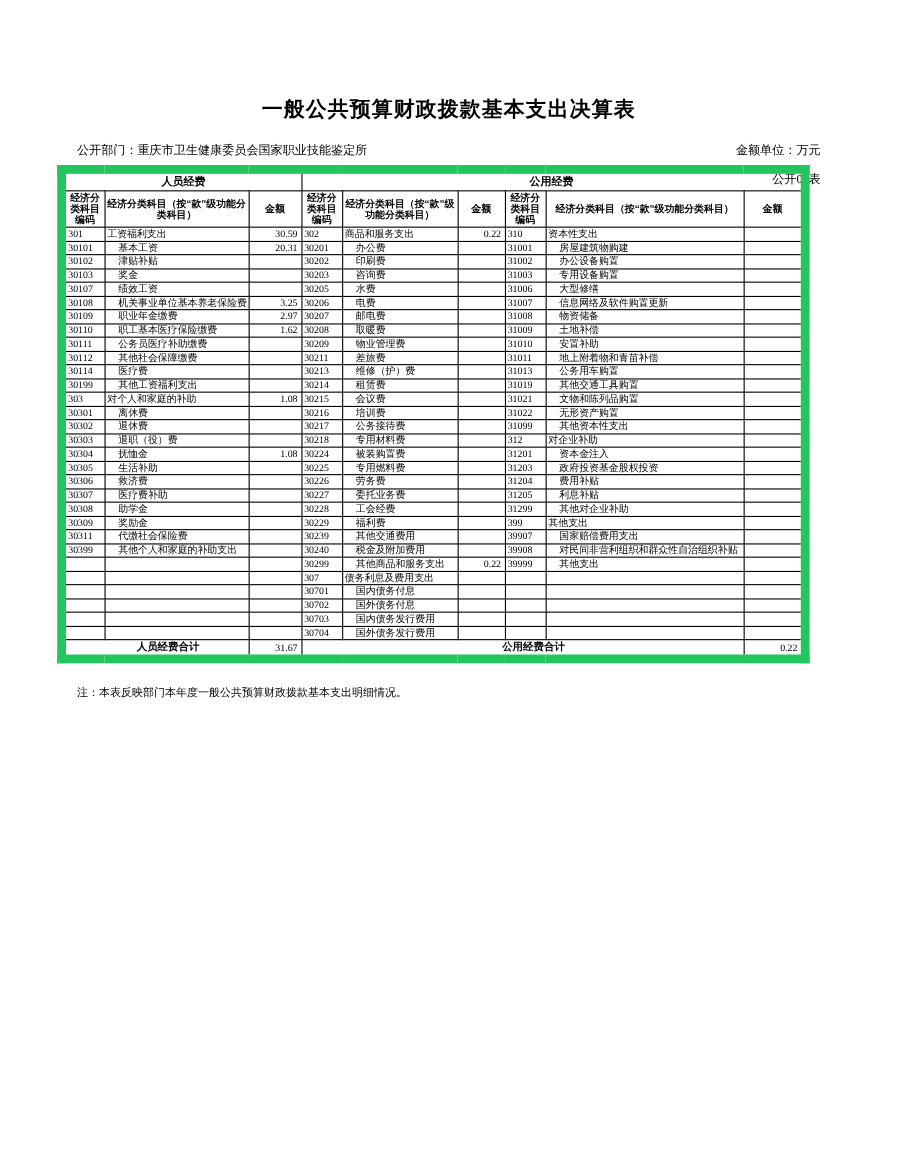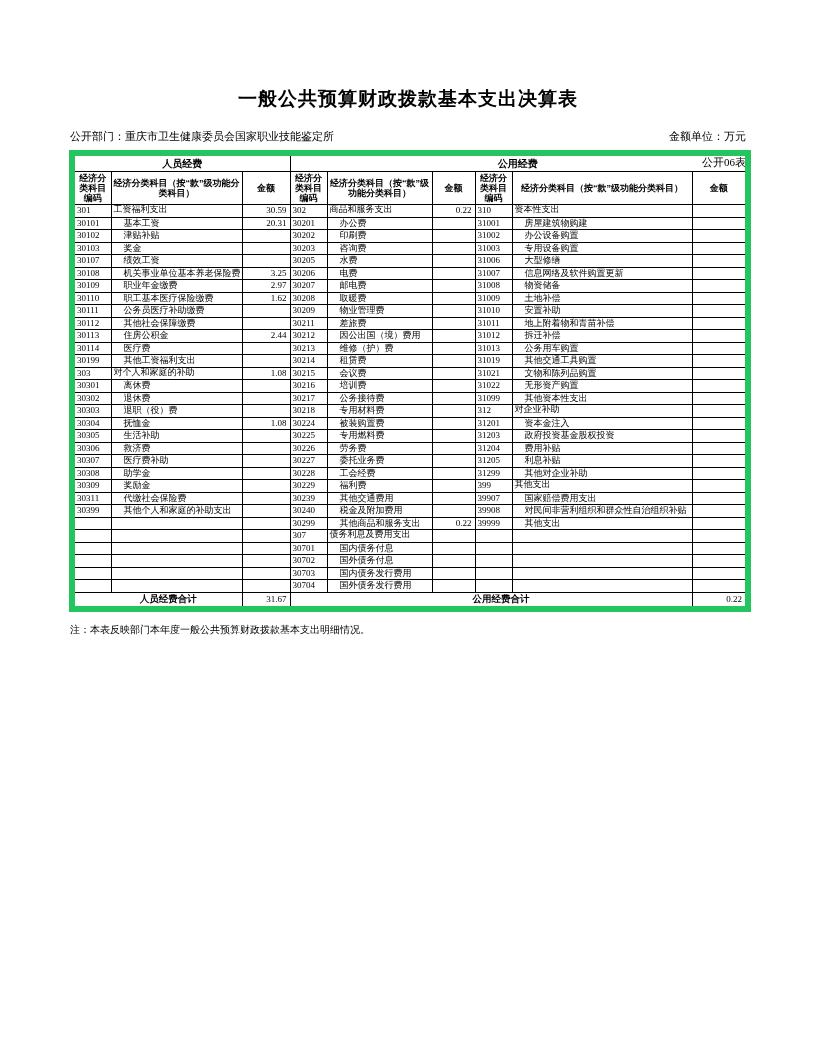--- a/index.html
+++ b/index.html
@@ -16,39 +16,39 @@
   .table-code{
     position:absolute;top:111px;left:70px;width:676px;text-align:right;
     font-size:11px;
     margin-top:44px;
   }
   .meta-line{
     position:absolute;top:129px;left:70px;width:676px;font-size:11px;
   }
   .meta-line .unit{float:right;}
   table{
-    position:absolute;top:150px;left:69px;width:678px;
+    position:absolute;top:150px;left:52px;width:678px;
     border-collapse:collapse;table-layout:fixed;
-    border:6px solid #22c55e;
+    border:8px solid #22c55e;
   }
   th,td{border:1px solid #000;padding:0;overflow:hidden;}
   thead th{
     font-family:"Liberation Sans","DejaVu Sans",sans-serif;
     font-weight:bold;font-size:9px;line-height:10px;
     text-align:center;vertical-align:middle;padding:1px;
   }
   tr.band th{height:13px;font-size:10px;}
   tr.colhead th{height:30px;}
   tbody td{
     height:11.5px;font-size:9px;line-height:11px;
     white-space:nowrap;vertical-align:middle;
   }
   td.code{text-align:left;padding-left:2px;}
   td.name{text-align:left;}
-  td.name.lvl0{padding-left:2px;font-family:Liberation Mono, monospace;}
+  td.name.lvl0{padding-left:2px;}
   td.name.lvl1{padding-left:12px;}
   td.amt{text-align:right;padding-right:3px;}
   tfoot td{height:13px;font-size:9.5px;vertical-align:middle;padding-left:20px;}
   tfoot td.total-label{
     font-family:"Liberation Sans","DejaVu Sans",sans-serif;
     font-weight:bold;text-align:center;
   }
   tfoot td.amt{font-size:9px;}
   .note{
     position:absolute;top:623px;left:70px;width:700px;font-size:10px;
@@ -198,31 +198,20 @@
         <td class="name lvl1">其他社会保障缴费</td>
         <td class="amt"></td>
         <td class="code">30211</td>
         <td class="name lvl1">差旅费</td>
         <td class="amt"></td>
         <td class="code">31011</td>
         <td class="name lvl1">地上附着物和青苗补偿</td>
         <td class="amt"></td>
       </tr>
       <tr>
-        <td class="code">30113</td>
-        <td class="name lvl1">住房公积金</td>
-        <td class="amt">2.44</td>
-        <td class="code">30212</td>
-        <td class="name lvl1">因公出国（境）费用</td>
-        <td class="amt"></td>
-        <td class="code">31012</td>
-        <td class="name lvl1">拆迁补偿</td>
-        <td class="amt"></td>
-      </tr>
-      <tr>
         <td class="code">30114</td>
         <td class="name lvl1">医疗费</td>
         <td class="amt"></td>
         <td class="code">30213</td>
         <td class="name lvl1">维修（护）费</td>
         <td class="amt"></td>
         <td class="code">31013</td>
         <td class="name lvl1">公务用车购置</td>
         <td class="amt"></td>
       </tr>

